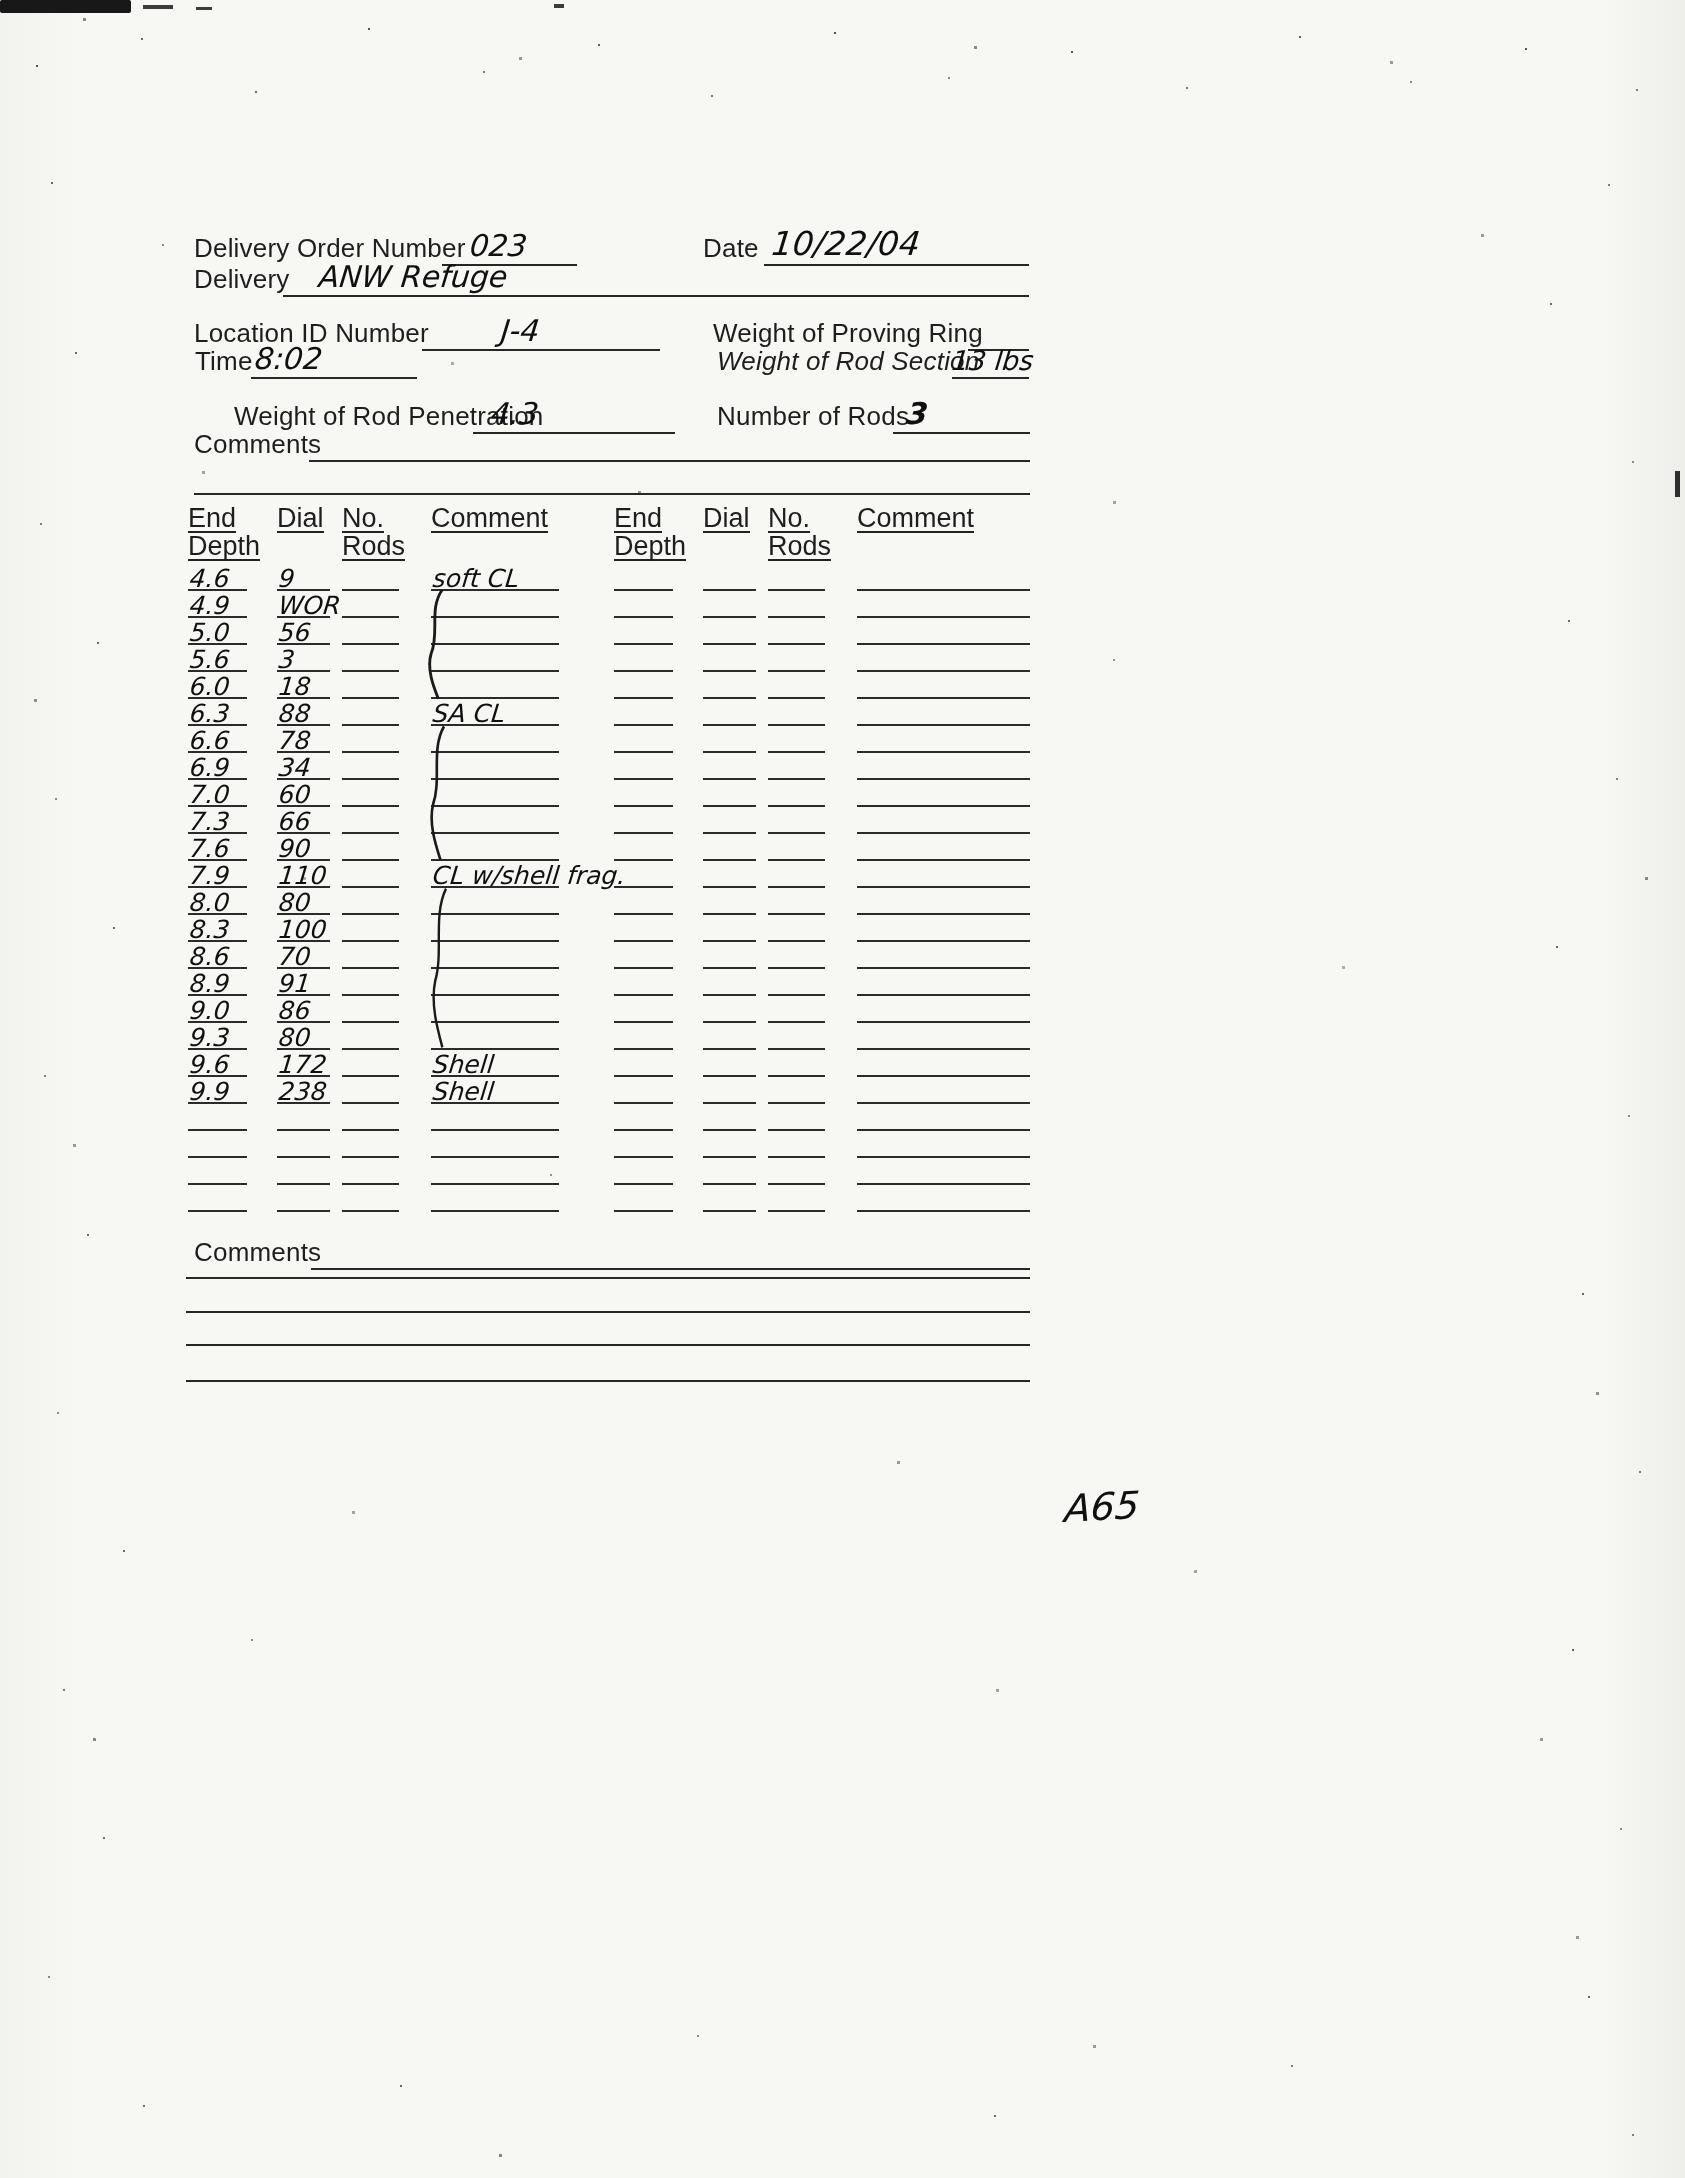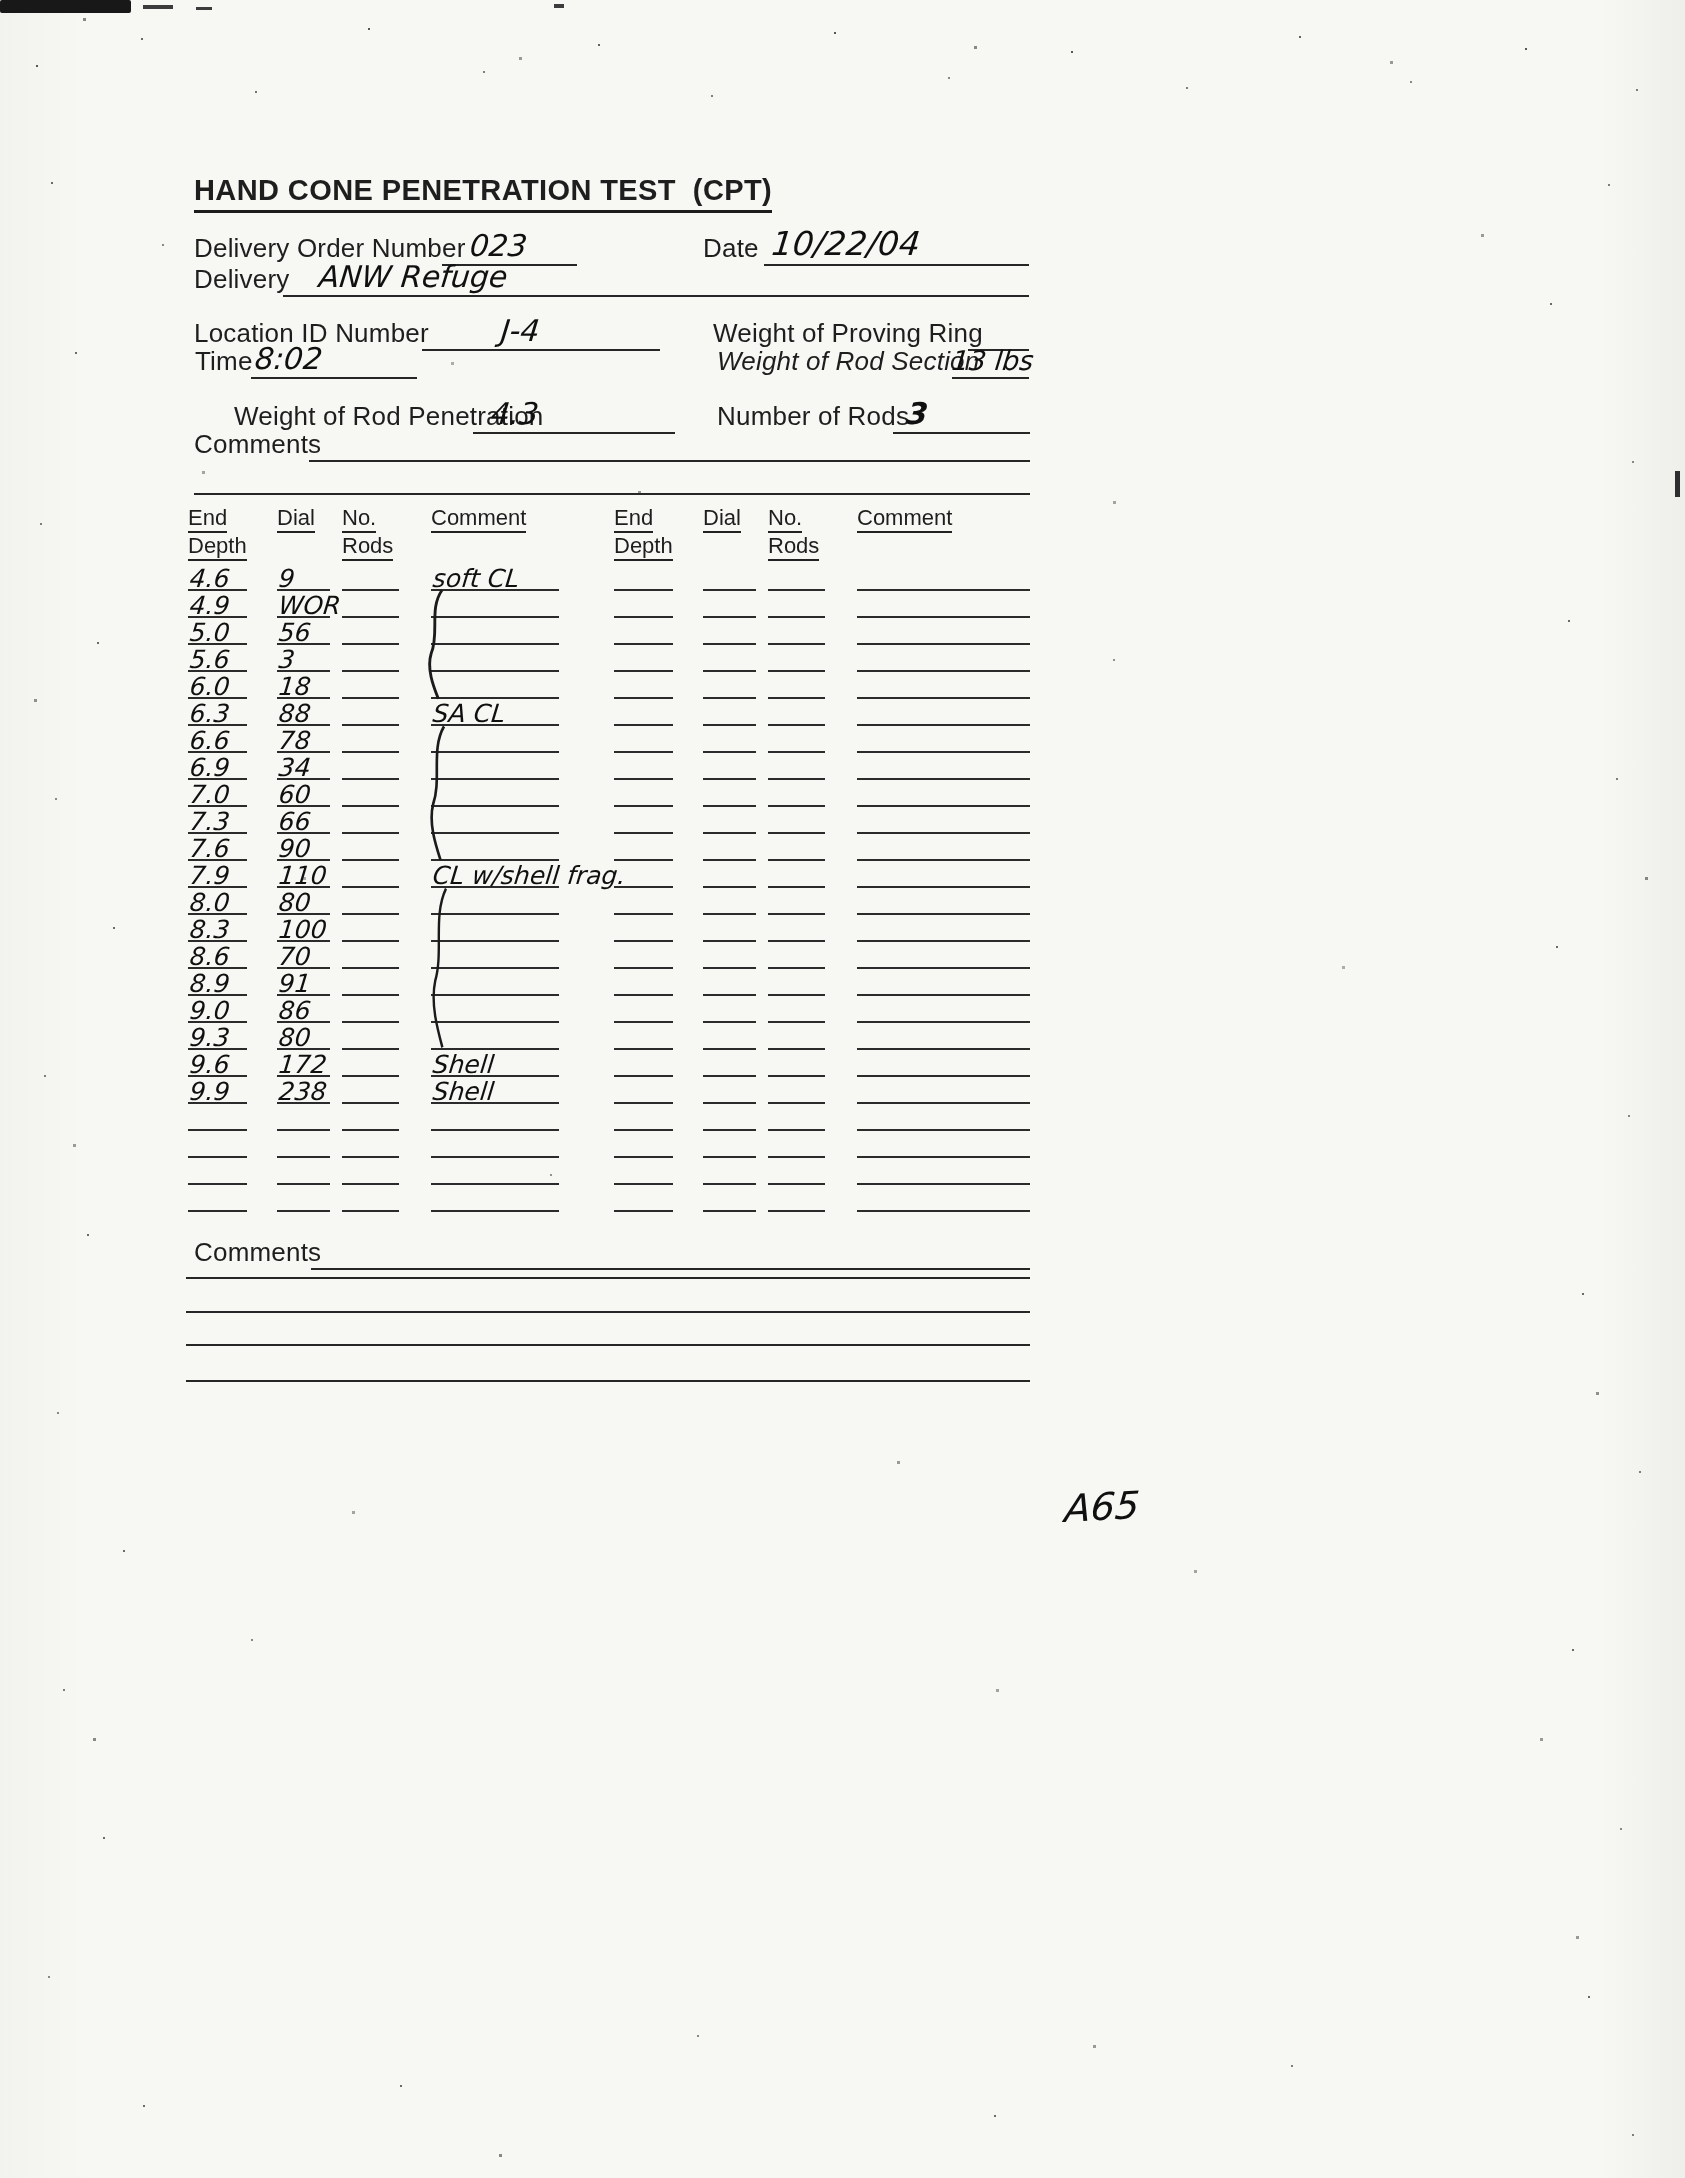--- a/index.html
+++ b/index.html
@@ -46,21 +46,21 @@
   .uline{position:absolute;bottom:0;height:36px;border-bottom:2px solid #262626;}
   .hval{position:absolute;bottom:1px;white-space:nowrap;}
   .hw{font-family:"DejaVu Sans", sans-serif;font-style:italic;color:#101010;transform:skewX(-6deg);display:inline-block;}
   .hval.hw{font-size:30px;}
   .fr1{top:232px;} .fr2{top:263px;} .fr3{top:317px;} .fr4{top:345px;} .fr5{top:400px;} .fr6{top:428px;} .fr7{top:461px;}
   
   .thead{position:absolute;top:505px;}
   .thead-left{left:188px;width:371px;} .thead-right{left:614px;width:416px;}
   .hrow{display:flex;height:28px;align-items:flex-end;}
   .hcell{position:relative;}
-  .hul{font-size:22px;border-bottom:2.5px solid #222;padding-bottom:1px;display:inline-block;line-height:24px;}
+  .hul{font-size:27px;border-bottom:2.5px solid #222;padding-bottom:1px;display:inline-block;line-height:24px;}
   .c-depth{width:59px;} .c-dial{width:53px;margin-left:30px;} .c-rods{width:57px;margin-left:12px;} .c-comment{flex:1 1 auto;margin-left:32px;}
   .rows{position:absolute;top:564px;}
   .rows-left{left:188px;width:371px;} .rows-right{left:614px;width:416px;}
   .trow{display:flex;height:27px;align-items:flex-end;}
   .tcell{border-bottom:2px solid #2b2b2b;height:100%;position:relative;}
   .cellval{position:absolute;bottom:-2px;left:2px;font-size:25px;line-height:1;white-space:nowrap;overflow:visible;z-index:2;}
   .brace{position:absolute;width:24px;}
   .brace svg{width:100%;height:100%;}
   .brace1{left:424px;top:589px;height:111px;}
   .brace2{left:426px;top:725px;height:136px;}
@@ -77,21 +77,20 @@
 <div class="page">
 
   <div class="top-bar"></div>
   <div class="dash dash1"></div>
   <div class="dash dash2"></div>
   <div class="dash dash3"></div>
   <div class="edge-mark"></div>
   <div class="spk spk1"></div>
   <div class="spk spk2"></div>
 
-  <div class="title">HAND CONE PENETRATION TEST  (CPT)</div>
 
   <div class="frow fr1">
     <span class="flbl" style="left:0;">Delivery Order Number</span>
     <span class="uline" style="left:248px;width:135px;">
       <span class="hval hw" style="left:28px;">023</span>
     </span>
     <span class="flbl" style="left:509px;">Date</span>
     <span class="uline" style="left:570px;width:265px;">
       <span class="hval hw" style="left:8px;font-size:33px;">10/22/04</span>
     </span>

